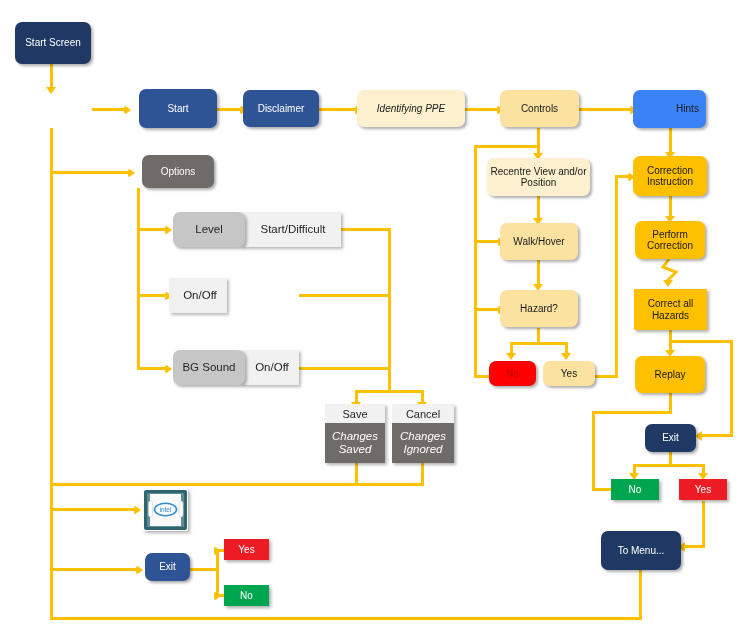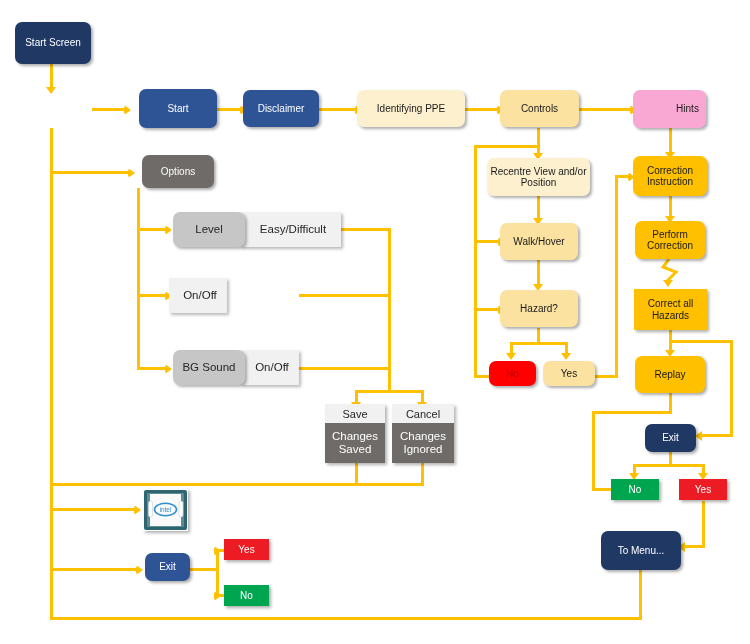--- a/index.html
+++ b/index.html
@@ -12,21 +12,21 @@
         box-shadow:2px 2px 3px rgba(0,0,0,.32);}
   .node span{display:block;pointer-events:none;}
 
   .r  {border-radius:7px;}
   .sq {border-radius:0px;}
 
   .navy   {background:#1F3864;color:#ffffff;}
   .blue   {background:#2E5496;color:#ffffff;}
   .cream1 {background:#FDF0CE;color:#1a1a1a;}
   .cream2 {background:#FBE2A0;color:#1a1a1a;}
-  .gold1  {background:#f9a8d4;color:#1a1a1a;padding-left:36px;}
+  .gold1  {background:#3b82f6;color:#1a1a1a;padding-left:36px;}
   .gold2  {background:#FFC000;color:#1a1a1a;}
   .gray   {background:#6E6B68;color:#ffffff;margin-left:11px;}
   .red    {background:#FF0000;color:#C00000;}
   .redw   {background:#ED1C24;color:#ffffff;}
   .green  {background:#00A550;color:#ffffff;}
 
   
   .optrow{position:absolute;display:flex;z-index:5;font-size:11.5px;}
   .optrow .lbl{display:flex;align-items:center;justify-content:center;text-align:center;
      background:#C6C6C6;color:#262626;border-radius:7px;box-sizing:border-box;
@@ -36,21 +36,21 @@
      box-shadow:2px 2px 3px rgba(0,0,0,.28);line-height:1.12;margin-left:-4px;
      padding-left:4px;position:relative;z-index:1;}
 
   
   .stack{position:absolute;display:flex;flex-direction:column;z-index:5;
          box-shadow:2px 2px 3px rgba(0,0,0,.3);}
   .stack .head{background:#F1F1F1;color:#262626;display:flex;align-items:center;
        justify-content:center;font-size:11px;box-sizing:border-box;}
   .stack .body{background:#6E6B68;color:#ffffff;display:flex;align-items:center;
        justify-content:center;text-align:center;font-size:11.5px;line-height:1.15;
-       box-sizing:border-box;flex:1;}
+       box-sizing:border-box;flex:1;font-style:italic;}
 
   
   .ln{position:absolute;background:#FFC000;z-index:1;}
   .arw{position:absolute;width:0;height:0;z-index:2;}
   .arw.d{border-left:5px solid transparent;border-right:5px solid transparent;border-top:7px solid #FFC000;}
   .arw.r{border-top:5px solid transparent;border-bottom:5px solid transparent;border-left:7px solid #FFC000;}
   .arw.l{border-top:5px solid transparent;border-bottom:5px solid transparent;border-right:7px solid #FFC000;}
 
   
   .cpu{position:absolute;z-index:6;box-shadow:2px 2px 3px rgba(0,0,0,.3);}
@@ -195,21 +195,21 @@
 
 
   <div class="node r blue" style="left:128px;top:89px;width:78px;height:39px;margin-left:11px;">
     <span>Start</span>
   </div>
 
   <div class="node r blue" style="left:243px;top:90px;width:76px;height:37px;">
     <span>Disclaimer</span>
   </div>
 
-  <div class="node r cream1" style="left:357px;top:90px;width:108px;height:37px;">
+  <div class="node r cream1" style="left:357px;top:90px;width:108px;height:37px;font-style:italic;">
     <span>Identifying PPE</span>
   </div>
 
   <div class="node r cream2" style="left:500px;top:90px;width:79px;height:37px;">
     <span>Controls</span>
   </div>
 
   <div class="node r gold1" style="left:633px;top:90px;width:73px;height:38px;">
     <span>Hints</span>
   </div>
@@ -280,21 +280,21 @@
 
   <div class="node sq green" style="left:224px;top:585px;width:45px;height:21px;">
     <span>No</span>
   </div>
 
   <div class="optrow" style="left:173px;top:212px;">
     <div class="lbl" style="width:72px;height:35px;">
       <span>Level</span>
     </div>
     <div class="val" style="width:100px;height:35px;">
-      <span>Easy/Difficult</span>
+      <span>Start/Difficult</span>
     </div>
   </div>
 
   <div class="optrow" style="left:173px;top:278px;">
     <div class="val" style="width:58px;height:35px;">
       <span>On/Off</span>
     </div>
   </div>
 
   <div class="optrow" style="left:173px;top:350px;">

